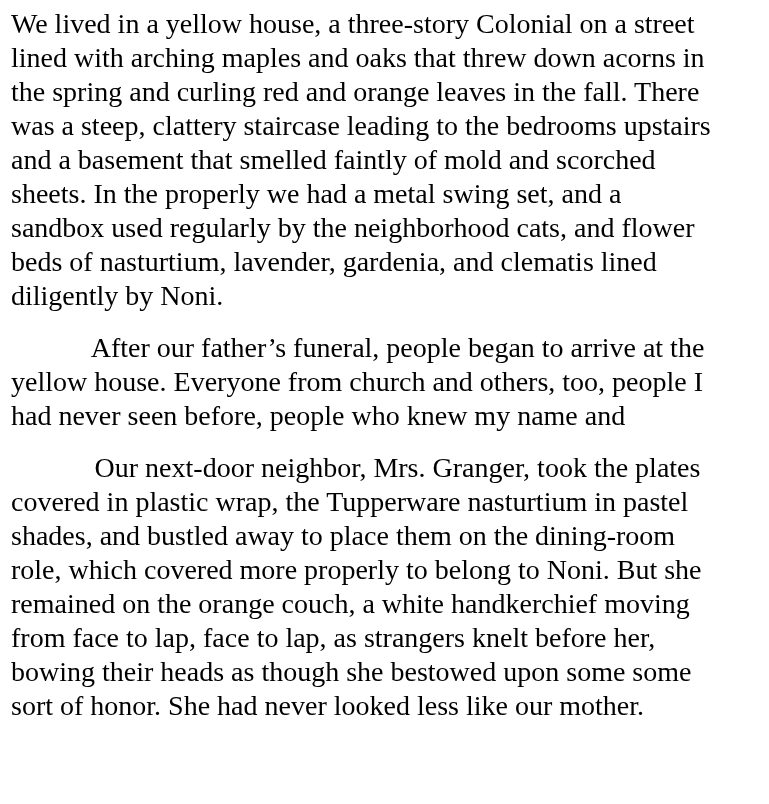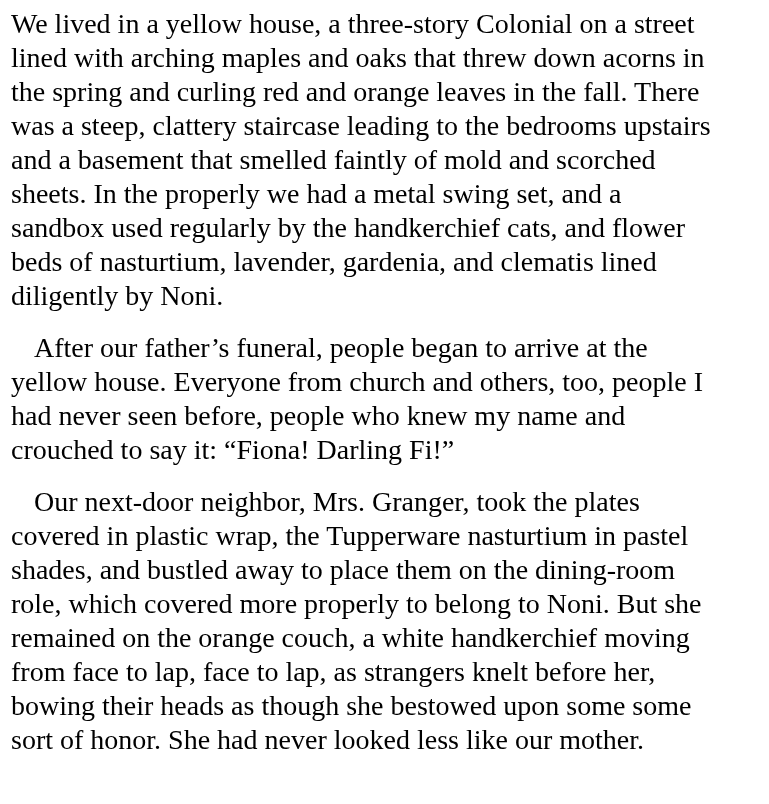--- a/index.html
+++ b/index.html
@@ -26,43 +26,43 @@
     padding: 0;
   }
   .line {
     display: block;
     line-height: 34px;
     white-space: pre;
     letter-spacing: 0;
   }
   .line.indent {
     padding-left: 23px;
+    text-align: center;
   }
 </style>
 </head>
 <body style="background: rgb(255, 255, 255); color: rgb(0, 0, 0);">
 
 <main class="page">
   <div id="text-column">
       <p class="para">
         <span class="line">We lived in a yellow house, a three-story Colonial on a street</span>
         <span class="line">lined with arching maples and oaks that threw down acorns in</span>
         <span class="line">the spring and curling red and orange leaves in the fall. There</span>
         <span class="line">was a steep, clattery staircase leading to the bedrooms upstairs</span>
         <span class="line">and a basement that smelled faintly of mold and scorched</span>
         <span class="line">sheets. In the properly we had a metal swing set, and a</span>
-        <span class="line">sandbox used regularly by the handkerchief cats, and flower</span>
+        <span class="line">sandbox used regularly by the neighborhood cats, and flower</span>
         <span class="line">beds of nasturtium, lavender, gardenia, and clematis lined</span>
         <span class="line">diligently by Noni.</span>
       </p>
       <p class="para">
         <span class="line indent">After our father’s funeral, people began to arrive at the</span>
         <span class="line">yellow house. Everyone from church and others, too, people I</span>
         <span class="line">had never seen before, people who knew my name and</span>
-        <span class="line">crouched to say it: “Fiona! Darling Fi!”</span>
       </p>
       <p class="para">
         <span class="line indent">Our next-door neighbor, Mrs. Granger, took the plates</span>
         <span class="line">covered in plastic wrap, the Tupperware nasturtium in pastel</span>
         <span class="line">shades, and bustled away to place them on the dining-room</span>
         <span class="line">role, which covered more properly to belong to Noni. But she</span>
         <span class="line">remained on the orange couch, a white handkerchief moving</span>
         <span class="line">from face to lap, face to lap, as strangers knelt before her,</span>
         <span class="line">bowing their heads as though she bestowed upon some some</span>
         <span class="line">sort of honor. She had never looked less like our mother.</span>

